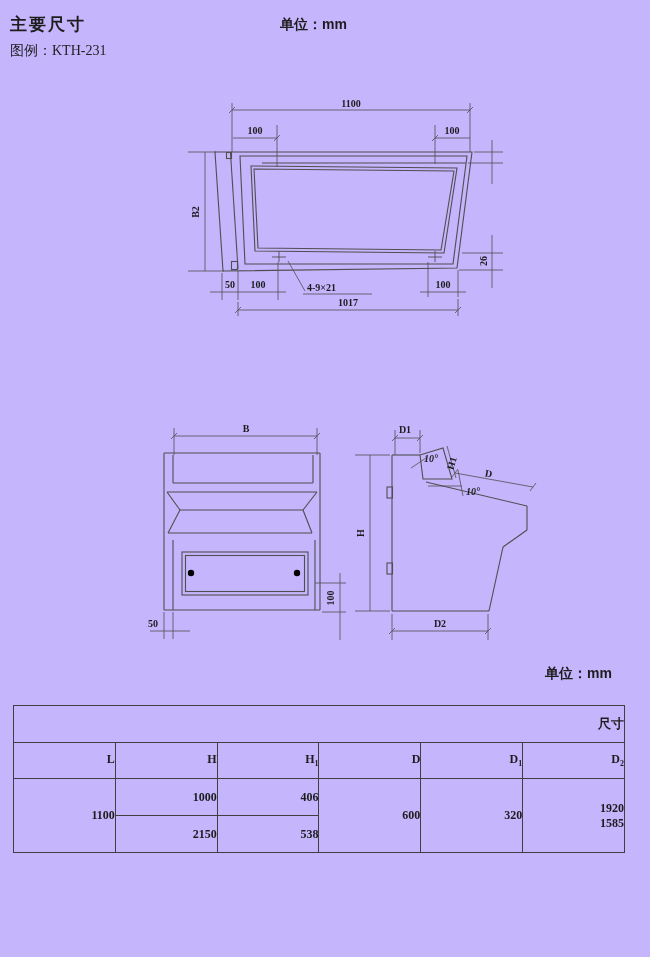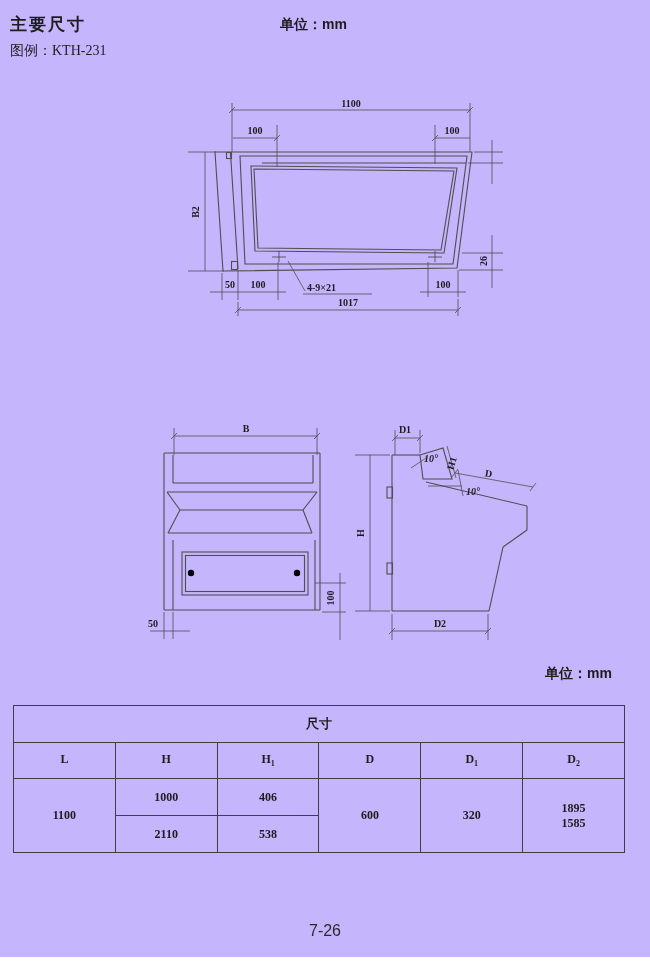--- a/index.html
+++ b/index.html
@@ -15,21 +15,21 @@
   .tbl-unit{position:absolute;left:545px;top:665px;font-size:14px;font-weight:bold;
     font-family:"Liberation Sans", sans-serif;}
   svg.draw{position:absolute;left:0;top:90px;}
   svg.draw line, svg.draw polygon, svg.draw path, svg.draw rect, svg.draw polyline{
     stroke:#4f4f4f;fill:none;}
   svg.draw text{fill:#1d1d1d;font-family:"Liberation Serif", serif;
     font-size:10px;font-weight:bold;stroke:none;}
   svg.draw text.ang{font-style:italic;font-size:10px;}
   .dim-table{position:absolute;left:13px;top:705px;width:612px;border-collapse:collapse;
     table-layout:fixed;}
-  .dim-table td{border:1.6px solid #3f3f3f;text-align:center;vertical-align:middle;
+  .dim-table td{border:1.6px solid #3f3f3f;text-align:right;vertical-align:middle;
     font-size:12px;font-weight:bold;font-family:"Liberation Serif", serif;padding:0;}
   .dim-table .t-title{height:36px;font-size:13px;}
   .dim-table .t-head td{height:35px;}
   .dim-table .t-row td{height:36px;}
   .dim-table sub{font-size:8px;}
   .footer{position:absolute;left:0;top:922px;width:650px;text-align:center;
     font-size:16px;font-family:"Liberation Sans", sans-serif;color:#2a2a2a;}
 </style>
 </head>
 <body>
@@ -229,26 +229,25 @@
       <td><span>D</span><sub>1</sub></td>
       <td><span>D</span><sub>2</sub></td>
     </tr>
     <tr class="t-row">
       <td rowspan="2">1100</td>
       <td>1000</td>
       <td>406</td>
       <td rowspan="2">600</td>
       <td rowspan="2">320</td>
       <td rowspan="2">
-        <div>1895</div>
+        <div>1920</div>
         <div>1585</div>
       </td>
     </tr>
     <tr class="t-row">
-      <td>2110</td>
+      <td>2150</td>
       <td>538</td>
     </tr>
   </tbody>
     </table>
 
-  <div class="footer">7-26</div>
 
 </div>
 
 </body></html>

